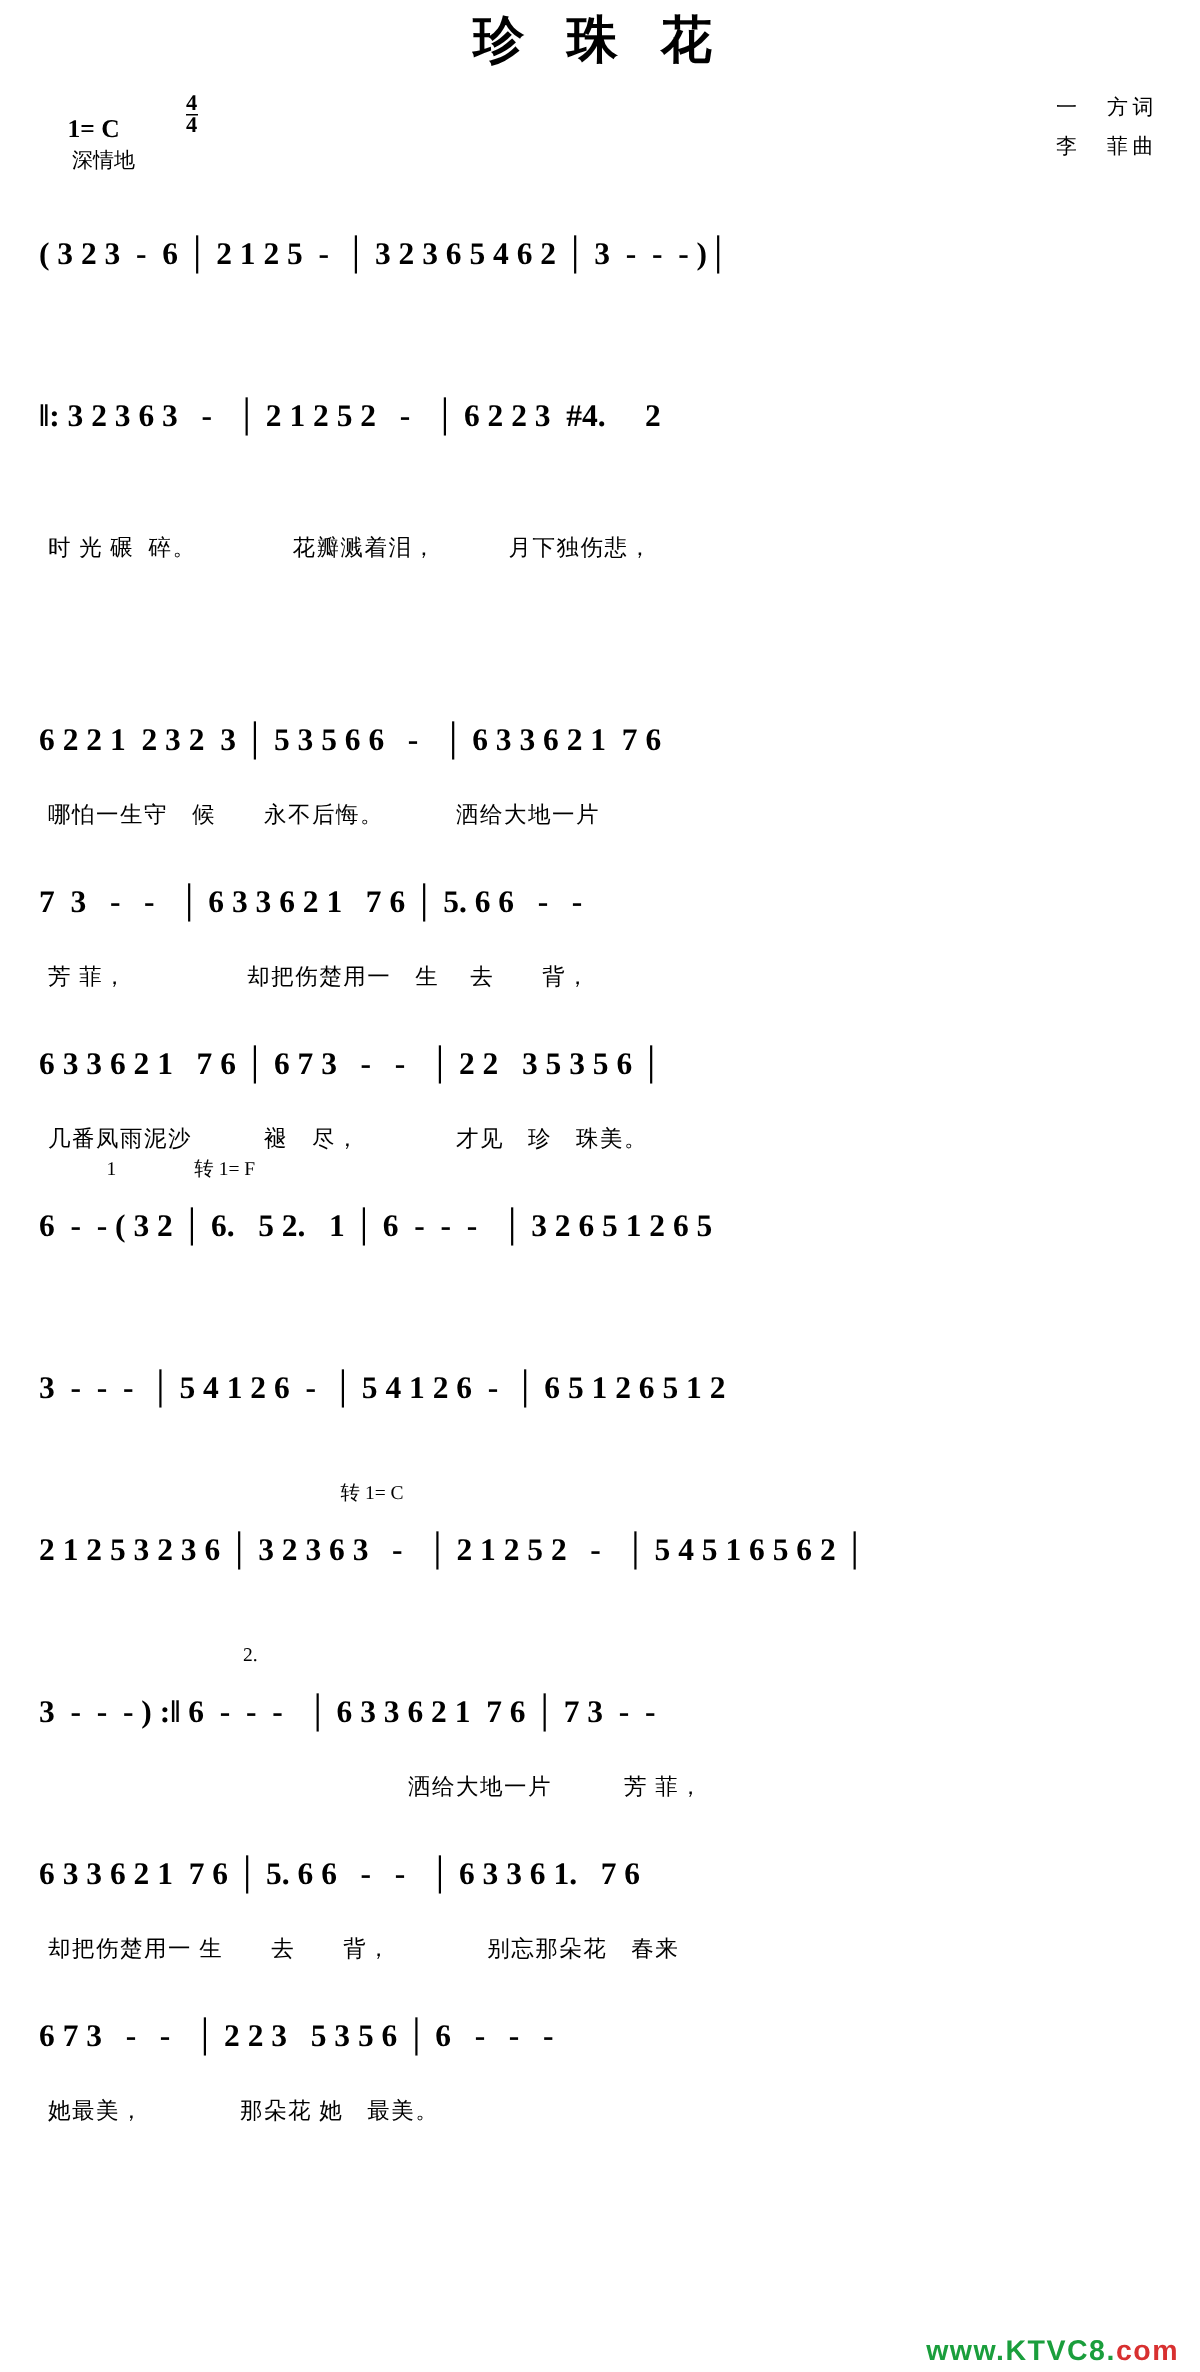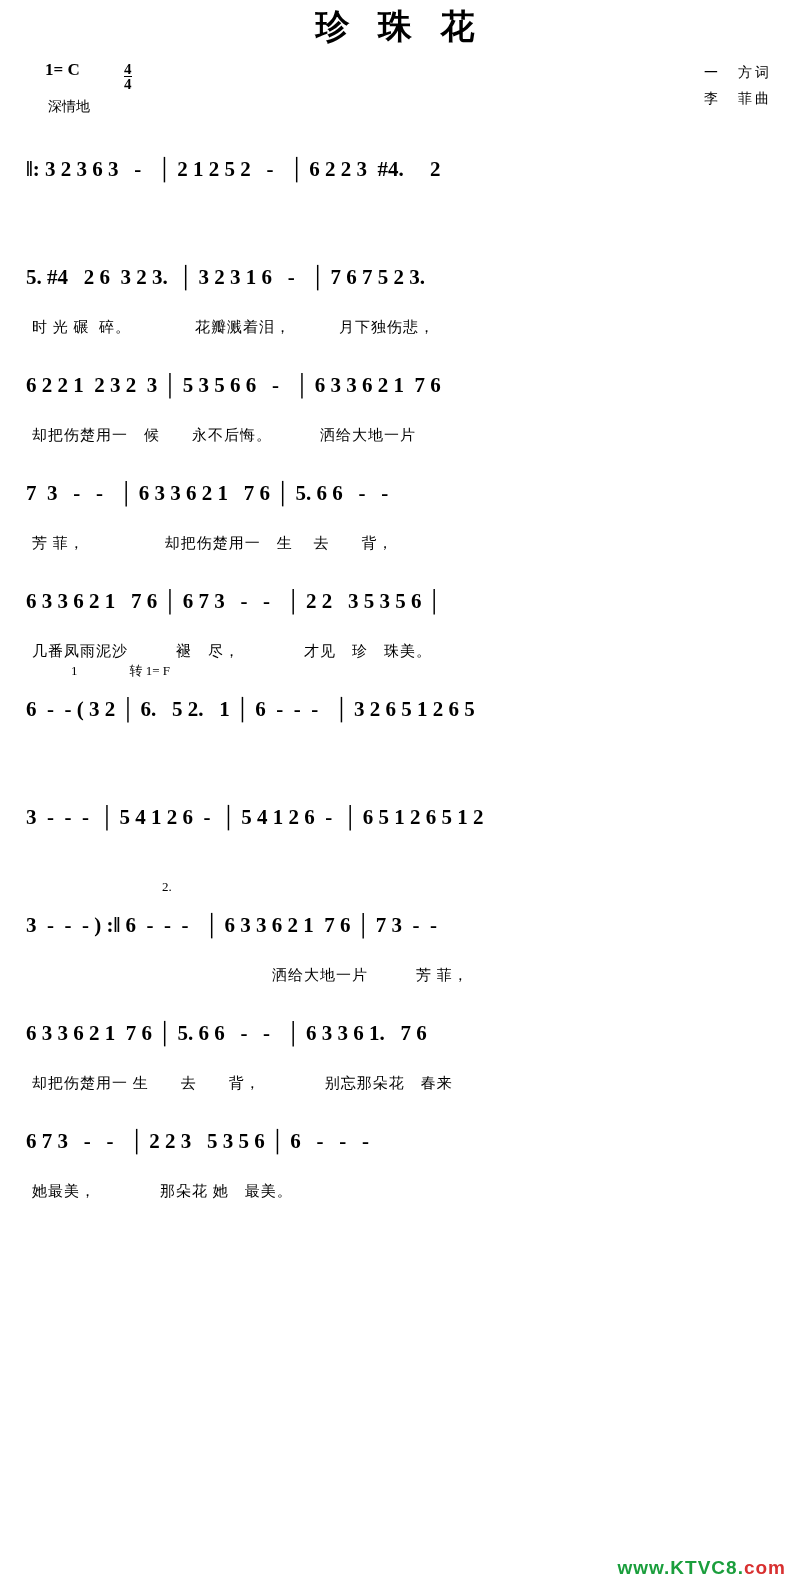--- a/index.html
+++ b/index.html
@@ -36,21 +36,21 @@
     letter-spacing: 1px;
   }
   .meta-row {
     position: relative;
     height: 62px;
     margin-top: 10px;
   }
   .key-sig {
     position: absolute;
     left: 45px;
-    top: 0;
+    top: 16px;
     font-size: 17px;
     font-weight: bold;
     font-family: "Liberation Serif", serif;
   }
   .time-sig {
     position: absolute;
     left: 124px;
     top: 2px;
     font-size: 15px;
     font-weight: bold;
@@ -134,36 +134,40 @@
       <span class="num">4</span>
       <span class="den">4</span>
     </div>
     <div class="expression">深情地</div>
     <div class="credits">
       <div>一　方词</div>
       <div>李　菲曲</div>
     </div>
   </div>
 
+  <div class="system">
+    <div class="markline"></div>
+    <div class="notes">( 3 2 3  -  6 │ 2 1 2 5  -  │ 3 2 3 6 5 4 6 2 │ 3  -  -  - )│</div>
+    <div class="lyrics"></div>
+  </div>
 
   <div class="system">
     <div class="markline"></div>
     <div class="notes">‖: 3 2 3 6 3   -   │ 2 1 2 5 2   -   │ 6 2 2 3  #4.     2</div>
   </div>
 
   <div class="system">
     <div class="markline"></div>
-    <div class="notes">5. #4   2 6  3 2 3.  │ 3 2 3 1 6   -   │ 7 6 7 5 2 3.</div>
     <div class="lyrics">时 光 碾  碎。　　　　花瓣溅着泪，　　　月下独伤悲，</div>
   </div>
 
   <div class="system">
     <div class="markline"></div>
     <div class="notes">6 2 2 1  2 3 2  3 │ 5 3 5 6 6   -   │ 6 3 3 6 2 1  7 6</div>
-    <div class="lyrics">却把伤楚用一　候　　永不后悔。　　　洒给大地一片</div>
+    <div class="lyrics">哪怕一生守　候　　永不后悔。　　　洒给大地一片</div>
   </div>
 
   <div class="system">
     <div class="markline"></div>
     <div class="notes">7  3   -   -   │ 6 3 3 6 2 1   7 6 │ 5. 6 6   -   -</div>
     <div class="lyrics">芳 菲，　　　　　却把伤楚用一　生　 去　　背，</div>
   </div>
 
   <div class="system">
     <div class="markline"></div>
@@ -176,20 +180,25 @@
     <div class="notes">6  -  - ( 3 2 │ 6.   5 2.   1 │ 6  -  -  -   │ 3 2 6 5 1 2 6 5</div>
     <div class="lyrics"></div>
   </div>
 
   <div class="system">
     <div class="markline"></div>
     <div class="notes">3  -  -  -  │ 5 4 1 2 6  -  │ 5 4 1 2 6  -  │ 6 5 1 2 6 5 1 2</div>
     <div class="lyrics"></div>
   </div>
 
+  <div class="system">
+    <div class="markline">　　　　　　　　　　　　　　　转 1= C</div>
+    <div class="notes">2 1 2 5 3 2 3 6 │ 3 2 3 6 3   -   │ 2 1 2 5 2   -   │ 5 4 5 1 6 5 6 2 │</div>
+    <div class="lyrics"></div>
+  </div>
 
   <div class="system">
     <div class="markline">　　　　　　　　　　2.</div>
     <div class="notes">3  -  -  - ) :‖ 6  -  -  -   │ 6 3 3 6 2 1  7 6 │ 7 3  -  -</div>
     <div class="lyrics">　　　　　　　　　　　　　　　洒给大地一片　　　芳 菲，</div>
   </div>
 
   <div class="system">
     <div class="markline"></div>
     <div class="notes">6 3 3 6 2 1  7 6 │ 5. 6 6   -   -   │ 6 3 3 6 1.   7 6</div>

